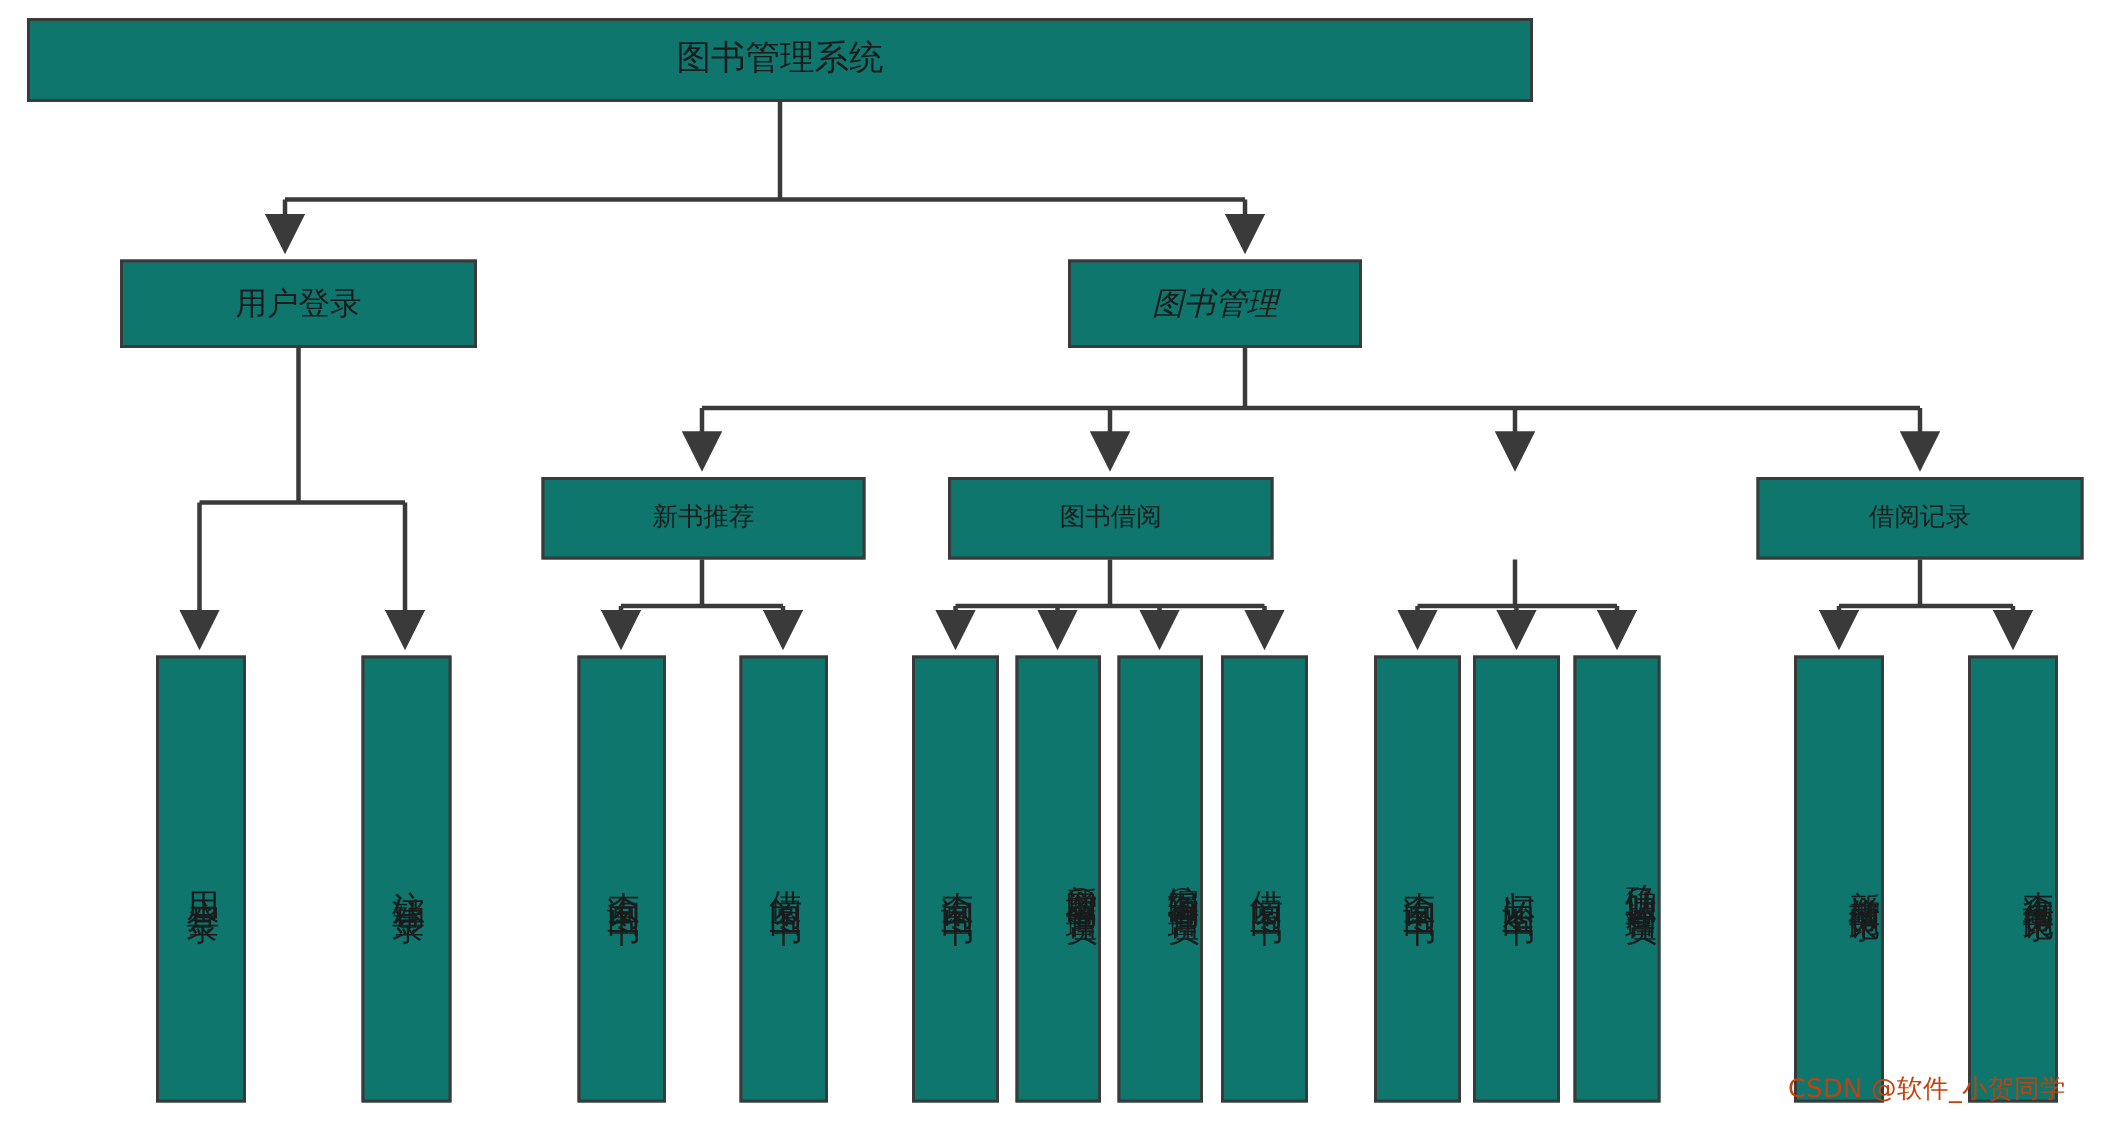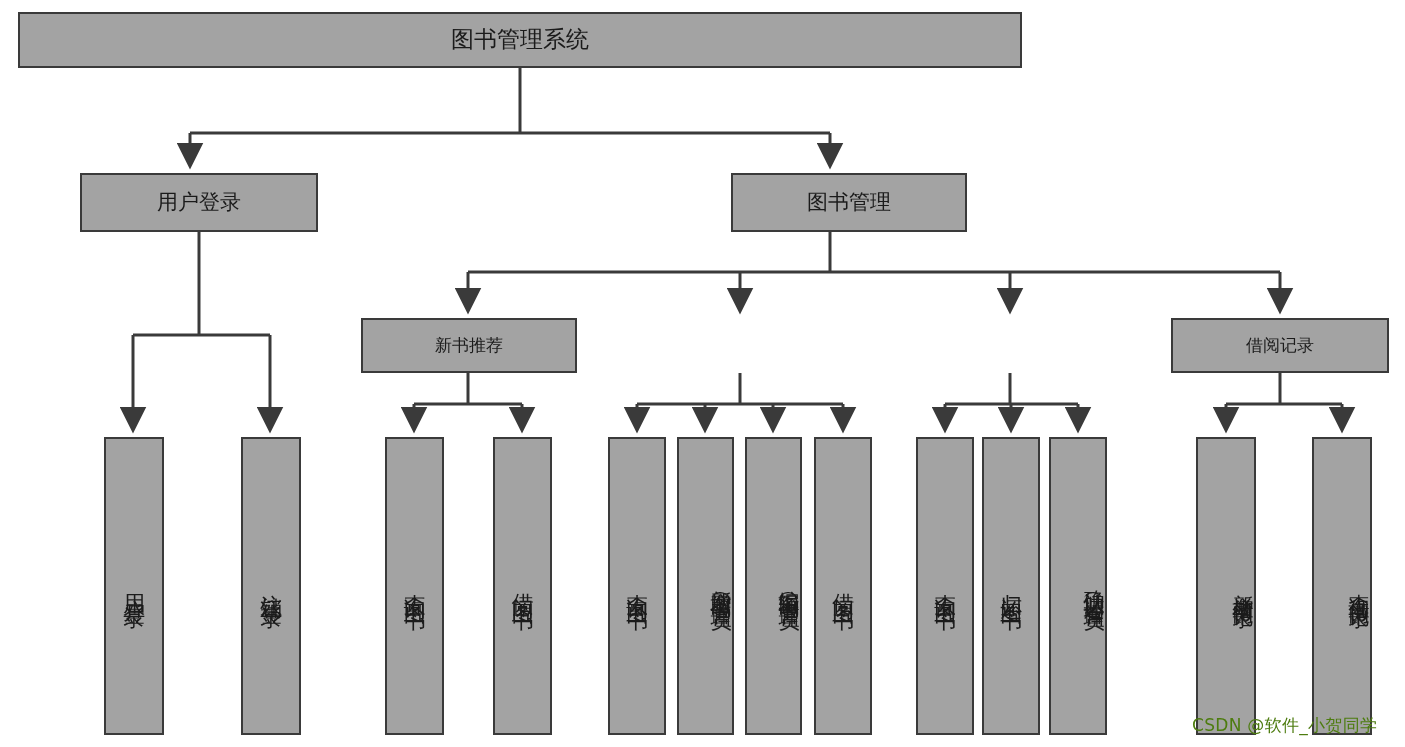--- a/index.html
+++ b/index.html
@@ -22,21 +22,21 @@
     left: 0;
     top: 0;
     width: 1405px;
     height: 747px;
     pointer-events: none;
   }
   .node {
     position: absolute;
     box-sizing: border-box;
     border: 2px solid #3a3a3a;
-    background: #a3a3a3;
+    background: #0f766e;
     color: #1b1b1b;
     display: flex;
     align-items: center;
     justify-content: center;
     text-align: right;
     line-height: 1.12;
   }
   .node.level-0 {
     font-size: 23px;
   }
@@ -60,21 +60,21 @@
     font-size: 21px;
     letter-spacing: 3px;
     align-items: flex-start;
     justify-content: center;
   }
   .watermark {
     position: absolute;
     left: 1192px;
     top: 714px;
     font-size: 17px;
-    color: #4d7c0f;
+    color: #c2410c;
     white-space: nowrap;
     letter-spacing: 0.3px;
   }
 </style>
 </head>
 <body>
 
 <div id="canvas">
 
   <svg id="wires" viewBox="0 0 1405 747" xmlns="http://www.w3.org/2000/svg">
@@ -123,23 +123,24 @@
       <path d="M 1280 373 L 1280 404"></path>
       <path d="M 1226 404 L 1342 404"></path>
       <path d="M 1226 404 L 1226 429" marker-end="url(#arrow)"></path>
       <path d="M 1342 404 L 1342 429" marker-end="url(#arrow)"></path>
     </g>
   </svg>
 
   <div class="node level-0" style="left:18px; top:12px; width:1004px; height:56px;">图书管理系统</div>
 
   <div class="node level-1" style="left:80px; top:173px; width:238px; height:59px;">用户登录</div>
-  <div class="node level-1" style="left:731px; top:173px; width:236px; height:59px;">图书管理</div>
+  <div class="node level-1" style="left:712px; top:173px; width:196px; height:59px;font-style:italic;">图书管理</div>
 
   <div class="node level-2" style="left:361px; top:318px; width:216px; height:55px;">新书推荐</div>
+  <div class="node level-2" style="left:632px; top:318px; width:217px; height:55px;">图书借阅</div>
   <div class="node level-2" style="left:1171px; top:318px; width:218px; height:55px;">借阅记录</div>
 
   <div class="node leaf" style="left:104px; top:437px; width:60px; height:298px;">用户登录</div>
   <div class="node leaf" style="left:241px; top:437px; width:60px; height:298px;">注销登录</div>
 
   <div class="node leaf" style="left:385px; top:437px; width:59px; height:298px;">查询图书</div>
   <div class="node leaf" style="left:493px; top:437px; width:59px; height:298px;">借阅图书</div>
 
   <div class="node leaf" style="left:608px; top:437px; width:58px; height:298px;">查询图书</div>
   <div class="node leaf tall-text" style="left:677px; top:437px; width:57px; height:298px;">新增图书（管理员）</div>

